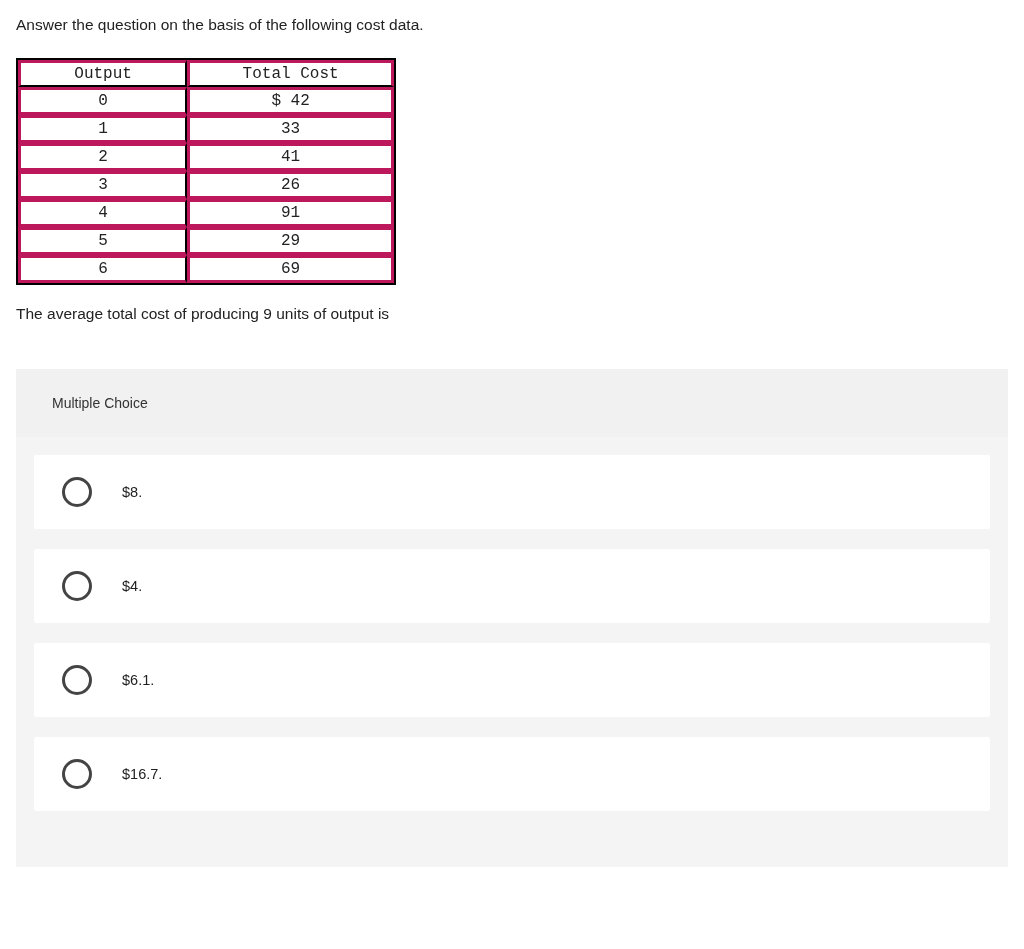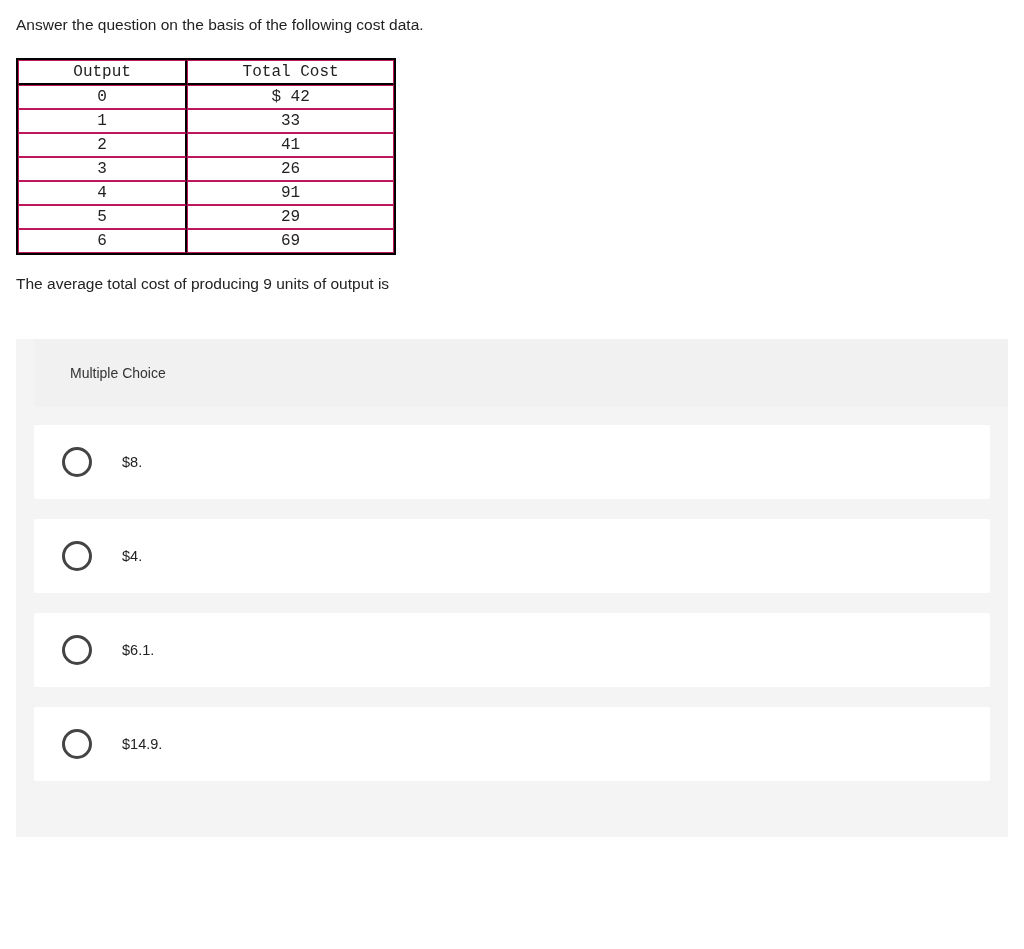--- a/index.html
+++ b/index.html
@@ -19,21 +19,21 @@
       border-collapse: separate;
       border-spacing: 0;
       width: 380px;
       border: 2px solid #000;
       margin-bottom: 20px;
       font-family: "Courier New", Courier, monospace;
       font-size: 16px;
     }
     .cost-table th,
     .cost-table td {
-      border: 1px solid #be185d;
+      border: 3px solid #be185d;
       text-align: center;
       padding: 2px 6px;
       height: 24px;
       font-weight: normal;
     }
     .cost-table th {
       border-bottom: 2px solid #000;
     }
     .cost-table td:first-child,
     .cost-table th:first-child {
@@ -46,21 +46,20 @@
     }
     .mc-container {
       background: #f4f4f4;
       padding: 0px;
     }
     .mc-header {
       background: #f1f1f1;
       padding: 26px 36px;
       font-size: 14px;
       color: #333;
-      margin-left: 18px;
     }
     .options-area {
       background: #f4f4f4;
       padding: 10px 18px 36px 18px;
     }
     .option {
       background: #fff;
       display: flex;
       align-items: center;
       padding: 22px 28px;
@@ -142,17 +141,17 @@
       <span class="option-label">$4.</span>
     </div>
 
     <div class="option">
       <span class="radio-circle"></span>
       <span class="option-label">$6.1.</span>
     </div>
 
     <div class="option">
       <span class="radio-circle"></span>
-      <span class="option-label">$14.9.</span>
+      <span class="option-label">$16.7.</span>
     </div>
 
   </div>
 </div>
 
 </body></html>

